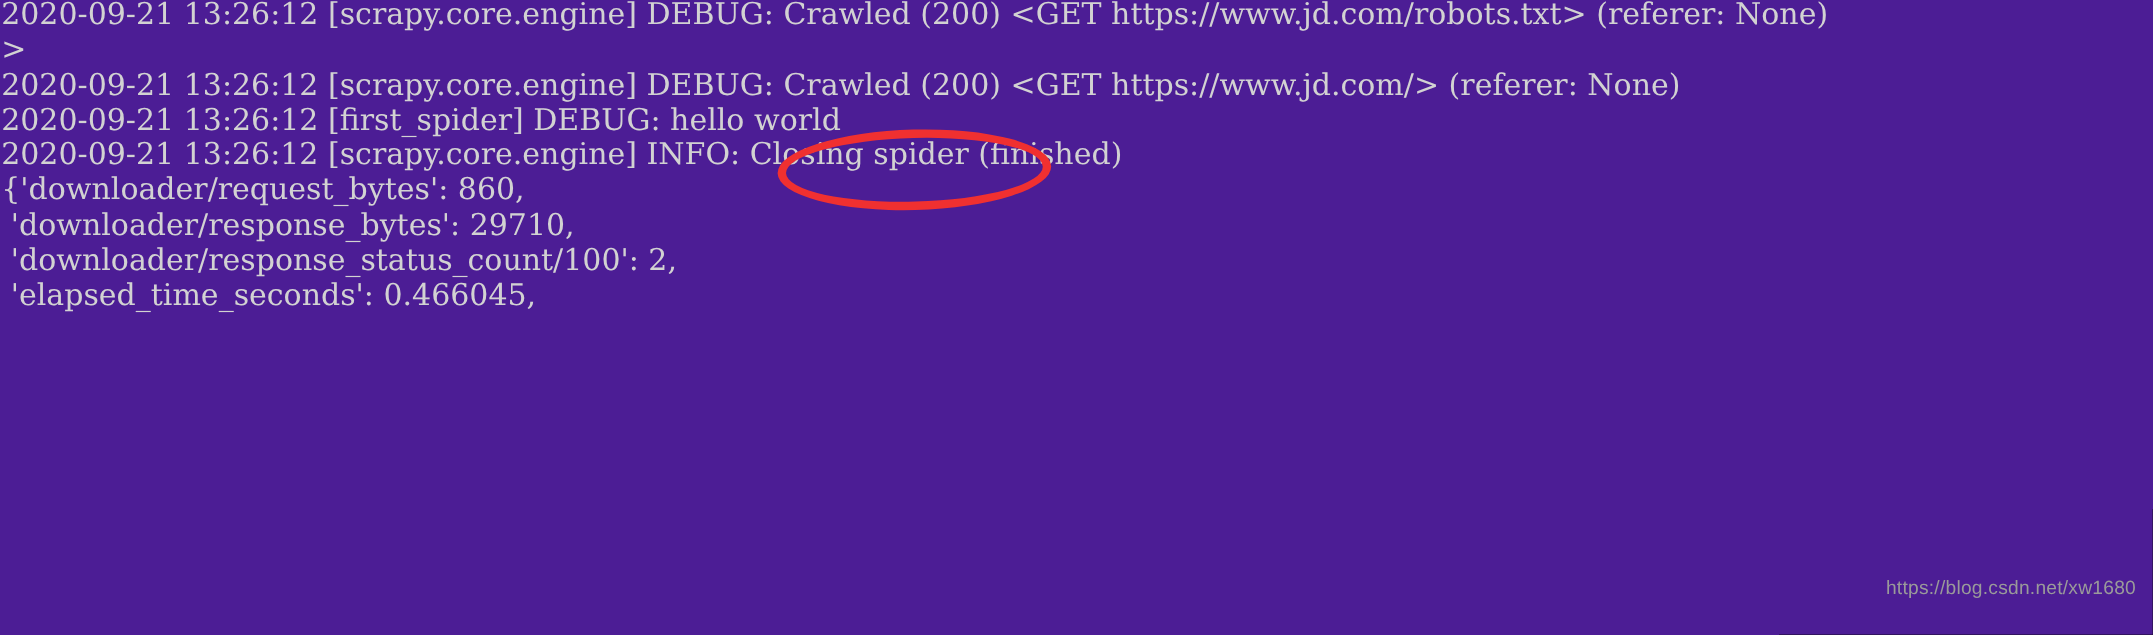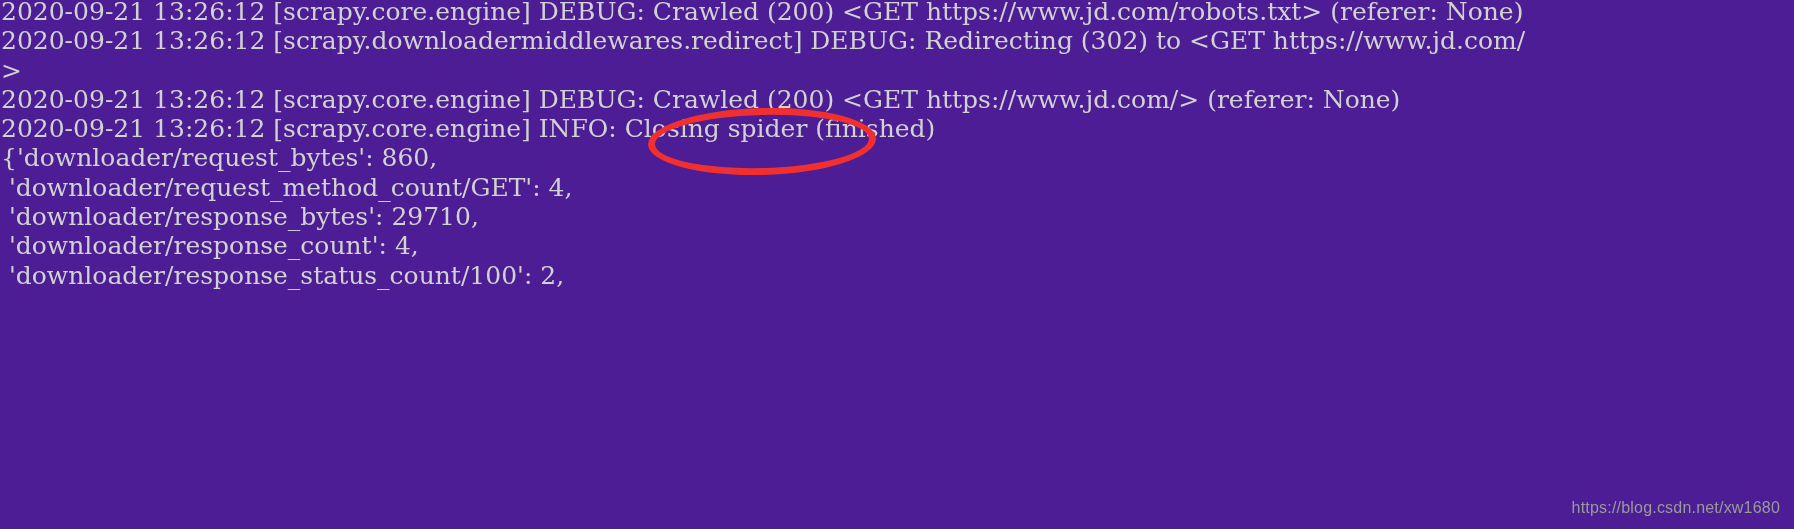--- a/index.html
+++ b/index.html
@@ -50,43 +50,42 @@
     height: 67px;
     border: 7px solid #f03030;
     border-radius: 50%;
     box-sizing: border-box;
     pointer-events: none;
     transform: rotate(-1.5deg);
   }
   #watermark {
     position: absolute;
     right: 14px;
-    bottom: 12px;
+    bottom: 29px;
     font-family: "Liberation Sans", "DejaVu Sans", sans-serif;
     font-size: 16px;
     color: #9a9a9a;
     letter-spacing: 0.2px;
     white-space: nowrap;
   }
 </style>
 </head>
 <body>
 
 <div id="screen">
 
   <div id="terminal">
     <div class="log-line first">2020-09-21 13:26:12 [scrapy.core.engine] DEBUG: Crawled (200) &lt;GET https://www.jd.com/robots.txt&gt; (referer: None)</div>
-    <div class="log-line">2020-09-21 13:26:12 [scrapy.downloadermiddlewares.redirect] DEBUG: Redirecting (302) to &lt;GET https://www.jd.com/</div>
     <div class="log-line">&gt;</div>
     <div class="log-line">2020-09-21 13:26:12 [scrapy.core.engine] DEBUG: Crawled (200) &lt;GET https://www.jd.com/&gt; (referer: None)</div>
+    <div class="log-line">2020-09-21 13:26:12 [first_spider] DEBUG: hello world</div>
     <div class="log-line">2020-09-21 13:26:12 [scrapy.core.engine] INFO: Closing spider (finished)</div>
     <div class="log-line">{'downloader/request_bytes': 860,</div>
-    <div class="log-line"> 'downloader/request_method_count/GET': 4,</div>
     <div class="log-line"> 'downloader/response_bytes': 29710,</div>
-    <div class="log-line"> 'downloader/response_count': 4,</div>
     <div class="log-line"> 'downloader/response_status_count/100': 2,</div>
+    <div class="log-line"> 'elapsed_time_seconds': 0.466045,</div>
   </div>
 
   <div id="annotation-ellipse"></div>
 
   <div id="watermark">https://blog.csdn.net/xw1680</div>
 
 </div>
 
 </body></html>

